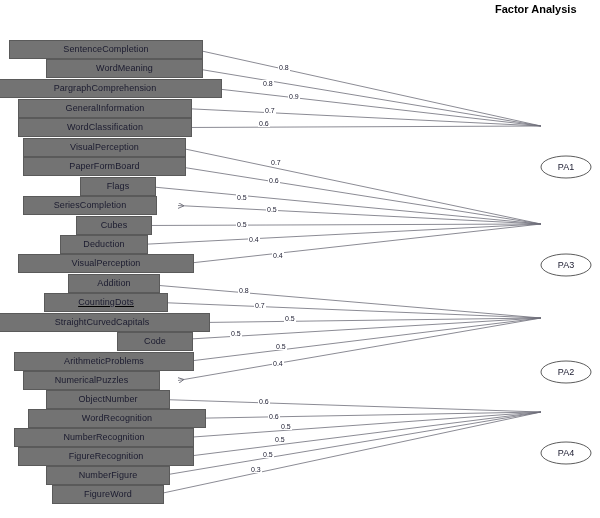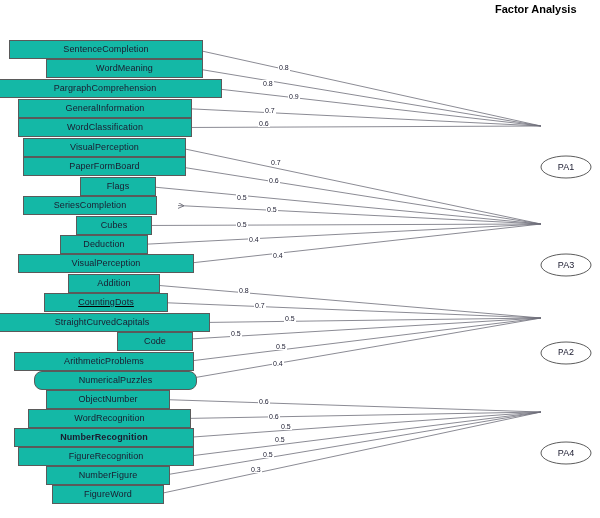--- a/index.html
+++ b/index.html
@@ -9,21 +9,21 @@
     overflow:hidden;position:relative;
   }
   #stage{position:absolute;left:0;top:0;width:600px;height:518px;}
   #svg{position:absolute;left:0;top:0;width:600px;height:518px;}
   .title{
     position:absolute;font-size:11px;font-weight:bold;color:#000;
     white-space:nowrap;
   }
   .obs-box{
     position:absolute;box-sizing:border-box;
-    border:1px solid #5a5a5a;background:#14b8a6;
+    border:1px solid #5a5a5a;background:#737373;
     display:flex;align-items:center;justify-content:center;
   }
   .obs-label{
     font-size:9px;color:#1b1b2f;white-space:nowrap;
     line-height:1;letter-spacing:0.1px;
   }
   .factor-node{position:absolute;margin-top:41px;}
   .factor-node svg{display:block;overflow:visible;}
   .factor-label{
     position:absolute;left:0;top:0;width:100%;height:100%;
@@ -139,30 +139,30 @@
       </div>
       <div class="obs-box" style="left: -6px; top: 313px; width: 216px; height: 19px;">
         <span class="obs-label">StraightCurvedCapitals</span>
       </div>
       <div class="obs-box" style="left: 80px; top: 332px; width: 76px; height: 19px; margin-left: 37px;">
         <span class="obs-label">Code</span>
       </div>
       <div class="obs-box" style="left: 14px; top: 352px; width: 180px; height: 19px;">
         <span class="obs-label">ArithmeticProblems</span>
       </div>
-      <div class="obs-box" style="left: 34px; top: 371px; width: 163px; height: 19px; border-radius: 8px;">
+      <div class="obs-box" style="left: 23px; top: 371px; width: 137px; height: 19px;">
         <span class="obs-label">NumericalPuzzles</span>
       </div>
       <div class="obs-box" style="left: 46px; top: 390px; width: 124px; height: 19px;">
         <span class="obs-label">ObjectNumber</span>
       </div>
-      <div class="obs-box" style="left: 28px; top: 409px; width: 163px; height: 19px;">
+      <div class="obs-box" style="left: 28px; top: 409px; width: 178px; height: 19px;">
         <span class="obs-label">WordRecognition</span>
       </div>
-      <div class="obs-box" style="left: 14px; top: 428px; width: 180px; height: 19px; font-weight: bold;">
+      <div class="obs-box" style="left: 14px; top: 428px; width: 180px; height: 19px;">
         <span class="obs-label">NumberRecognition</span>
       </div>
       <div class="obs-box" style="left: 18px; top: 447px; width: 176px; height: 19px;">
         <span class="obs-label">FigureRecognition</span>
       </div>
       <div class="obs-box" style="left: 46px; top: 466px; width: 124px; height: 19px;">
         <span class="obs-label">NumberFigure</span>
       </div>
       <div class="obs-box" style="left: 52px; top: 485px; width: 112px; height: 19px;">
         <span class="obs-label">FigureWord</span>
@@ -200,21 +200,21 @@
           <ellipse cx="26" cy="12" rx="25" ry="11" fill="#ffffff" stroke="#4a4a4a" stroke-width="0.9"></ellipse>
         </svg>
         <div class="factor-label">PA1</div>
       </div>
       <div class="factor-node" style="left: 540px; top: 212px; width: 52px; height: 24px;">
         <svg width="52" height="24">
           <ellipse cx="26" cy="12" rx="25" ry="11" fill="#ffffff" stroke="#4a4a4a" stroke-width="0.9"></ellipse>
         </svg>
         <div class="factor-label">PA3</div>
       </div>
-      <div class="factor-node" style="left: 540px; top: 300px; width: 52px; height: 24px; font-family: Liberation Mono, monospace;">
+      <div class="factor-node" style="left: 540px; top: 319px; width: 52px; height: 24px;">
         <svg width="52" height="24">
           <ellipse cx="26" cy="12" rx="25" ry="11" fill="#ffffff" stroke="#4a4a4a" stroke-width="0.9"></ellipse>
         </svg>
         <div class="factor-label">PA2</div>
       </div>
       <div class="factor-node" style="left: 540px; top: 400px; width: 52px; height: 24px;">
         <svg width="52" height="24">
           <ellipse cx="26" cy="12" rx="25" ry="11" fill="#ffffff" stroke="#4a4a4a" stroke-width="0.9"></ellipse>
         </svg>
         <div class="factor-label">PA4</div>

